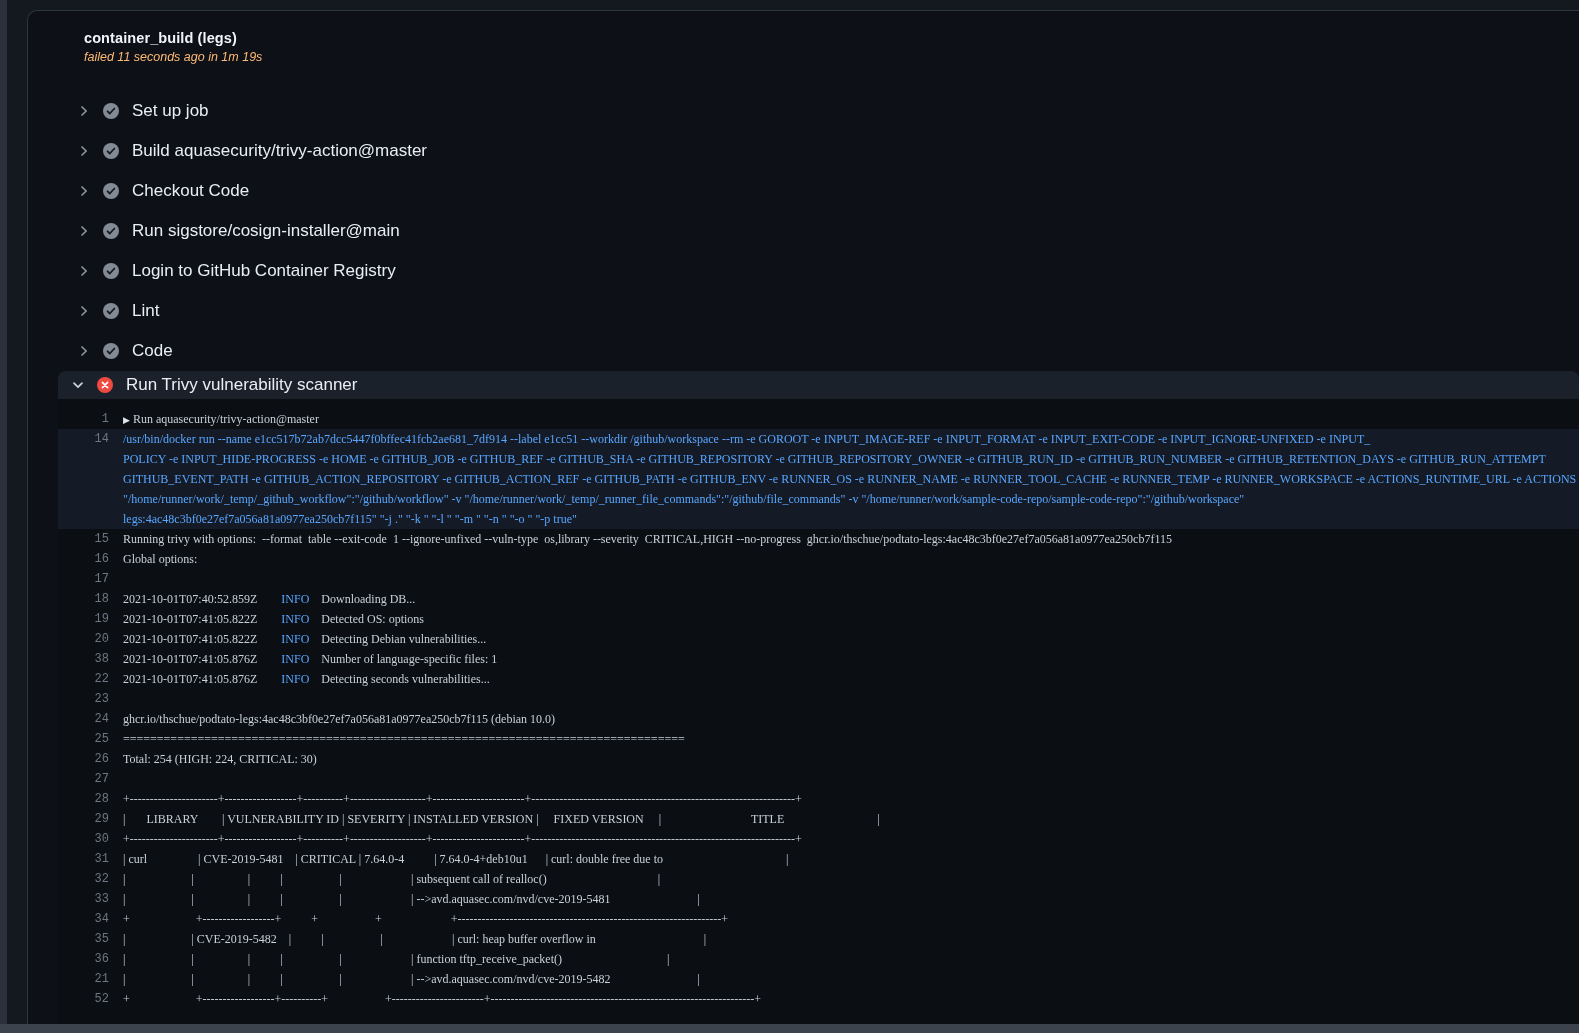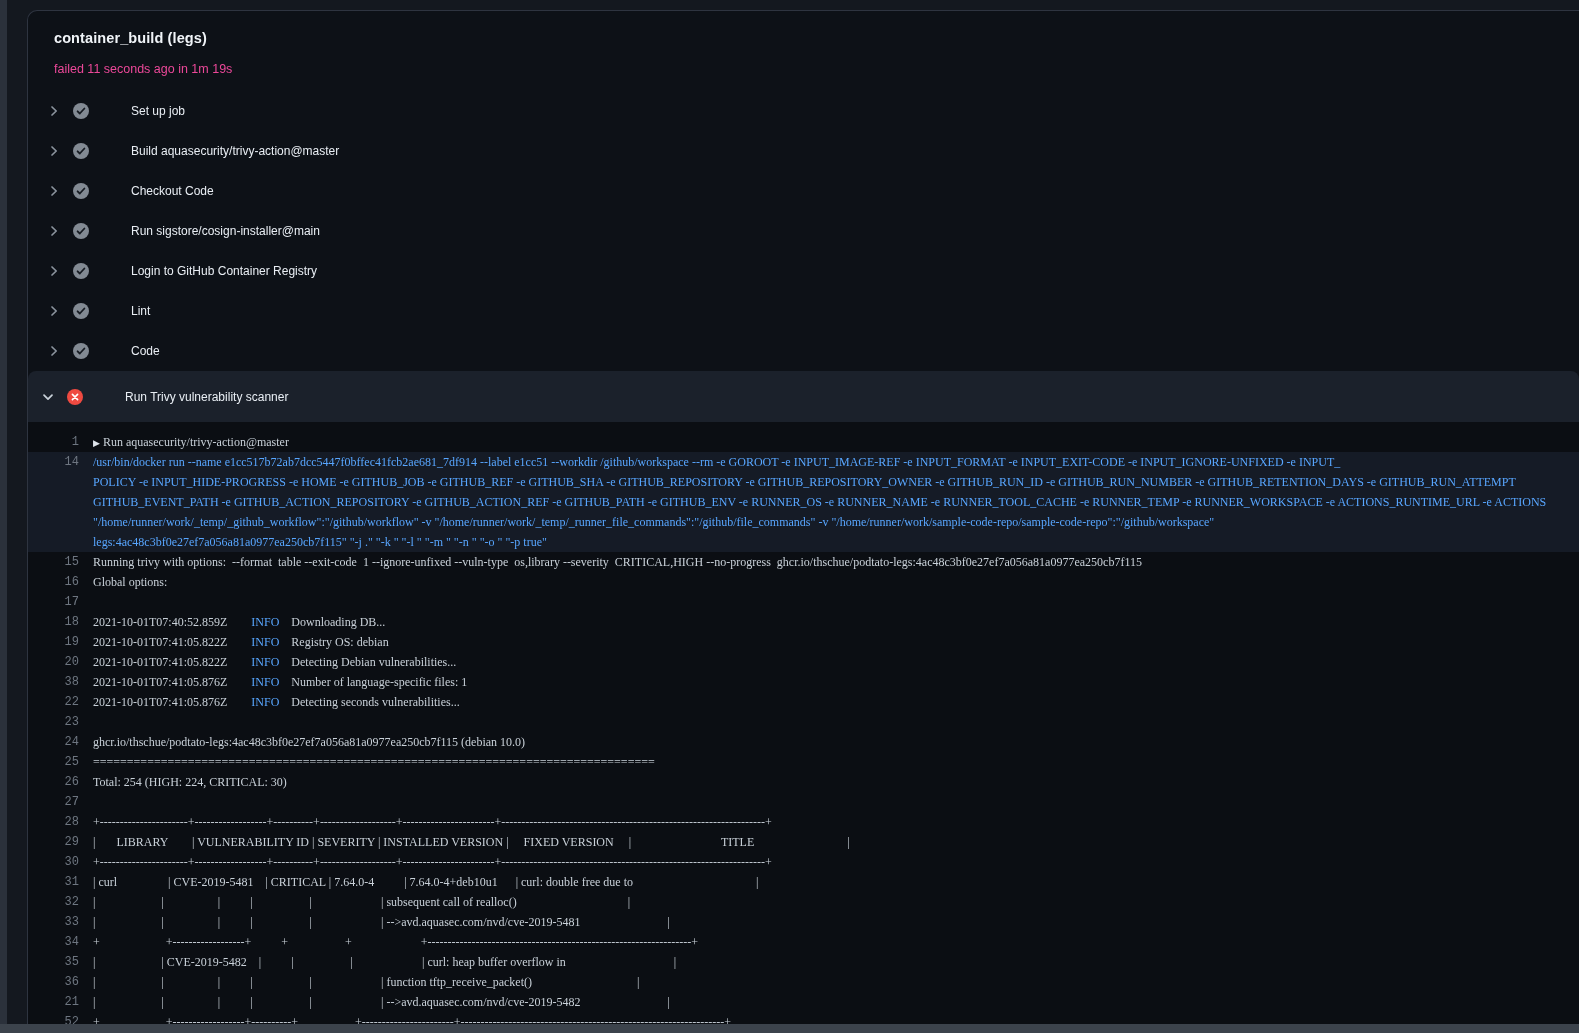--- a/index.html
+++ b/index.html
@@ -4,32 +4,32 @@
 <style>
   * { margin:0; padding:0; box-sizing:border-box; }
   html,body { width:1579px; height:1033px; overflow:hidden; }
   body { background:#14181f; font-family:"Liberation Sans",sans-serif; position:relative; }
 
   .left-strip { position:absolute; left:0; top:0; width:7px; height:1024px; background:#2b313b; }
   .bottom-strip { position:absolute; left:0; bottom:0; width:100%; height:9px; background:#3c434c; }
 
   .panel { position:absolute; left:27px; top:10px; right:0; bottom:9px;
            background:#0d1117; border-top:1px solid #2e3440; border-left:1px solid #2e3440;
-           border-top-left-radius:10px; overflow:hidden; display:flex; flex-direction:column; }
+           border-top-left-radius:10px; overflow:hidden; display:flex; flex-direction:column;padding-left:30px; }
 
   .job-header { padding:19px 24px 0 26px; height:80px; flex:none; }
   .job-title { color:#f0f4f8; font-size:14.5px; font-weight:bold; letter-spacing:.1px; }
-  .job-subtitle { color:#ec4899; font-size:12.5px; margin-top:16px; }
+  .job-subtitle { color:#fdba74; font-size:12.5px; margin-top:4px;font-style:italic; }
 
   .steps { flex:none; }
   .step-row { height:40px; display:flex; align-items:center; padding-left:18px; cursor:pointer; }
-  .step-row.expanded { height:51px; background:#1b212b; border-radius:8px 8px 0 0; padding-left:12px; }
+  .step-row.expanded { height:28px; background:#1b212b; border-radius:8px 8px 0 0; padding-left:12px; }
   .chev { width:16px; height:16px; flex:none; margin-right:11px; display:flex; align-items:center; justify-content:center; }
   .status-ic { width:16px; height:16px; flex:none; margin-right:13px; }
-  .step-label { color:#e9eef4; font-size:12px;margin-left:29px; }
+  .step-label { color:#e9eef4; font-size:17px; }
 
   .log { flex:1; background:#0b0e13; padding-top:10px;
          font-family:"Liberation Mono","DejaVu Sans Mono",monospace; font-size:12px;
          line-height:20px; overflow:hidden; }
   .log-row { display:flex; height:20px; white-space:pre; }
   .log-row.hl { background:#151b26; }
   .ln { width:51px; flex:none; text-align:right; color:#6e7681; cursor:pointer; }
   .lt { padding-left:14px; flex:none; color:#c9d1d9;font-family:Liberation Serif, serif; }
   .c-blue { color:#58a6ff; }
   .toggle { color:#dfe5ec; font-size:9px; }
@@ -146,21 +146,21 @@
       <div class="log-row"><span class="ln">1</span><span class="lt"><span class="toggle">▶</span><span> Run aquasecurity/trivy-action@master</span></span></div>
       <div class="log-row hl"><span class="ln">14</span><span class="lt c-blue">/usr/bin/docker run --name e1cc517b72ab7dcc5447f0bffec41fcb2ae681_7df914 --label e1cc51 --workdir /github/workspace --rm -e GOROOT -e INPUT_IMAGE-REF -e INPUT_FORMAT -e INPUT_EXIT-CODE -e INPUT_IGNORE-UNFIXED -e INPUT_</span></div>
       <div class="log-row hl"><span class="ln"></span><span class="lt c-blue">POLICY -e INPUT_HIDE-PROGRESS -e HOME -e GITHUB_JOB -e GITHUB_REF -e GITHUB_SHA -e GITHUB_REPOSITORY -e GITHUB_REPOSITORY_OWNER -e GITHUB_RUN_ID -e GITHUB_RUN_NUMBER -e GITHUB_RETENTION_DAYS -e GITHUB_RUN_ATTEMPT</span></div>
       <div class="log-row hl"><span class="ln"></span><span class="lt c-blue">GITHUB_EVENT_PATH -e GITHUB_ACTION_REPOSITORY -e GITHUB_ACTION_REF -e GITHUB_PATH -e GITHUB_ENV -e RUNNER_OS -e RUNNER_NAME -e RUNNER_TOOL_CACHE -e RUNNER_TEMP -e RUNNER_WORKSPACE -e ACTIONS_RUNTIME_URL -e ACTIONS</span></div>
       <div class="log-row hl"><span class="ln"></span><span class="lt c-blue">"/home/runner/work/_temp/_github_workflow":"/github/workflow" -v "/home/runner/work/_temp/_runner_file_commands":"/github/file_commands" -v "/home/runner/work/sample-code-repo/sample-code-repo":"/github/workspace"</span></div>
       <div class="log-row hl"><span class="ln"></span><span class="lt c-blue">legs:4ac48c3bf0e27ef7a056a81a0977ea250cb7f115" "-j ." "-k " "-l " "-m " "-n " "-o " "-p true"</span></div>
       <div class="log-row"><span class="ln">15</span><span class="lt">Running trivy with options:  --format  table --exit-code  1 --ignore-unfixed --vuln-type  os,library --severity  CRITICAL,HIGH --no-progress  ghcr.io/thschue/podtato-legs:4ac48c3bf0e27ef7a056a81a0977ea250cb7f115</span></div>
       <div class="log-row"><span class="ln">16</span><span class="lt">Global options: </span></div>
       <div class="log-row"><span class="ln">17</span></div>
       <div class="log-row"><span class="ln">18</span><span class="lt"><span>2021-10-01T07:40:52.859Z        </span><span class="c-blue">INFO</span><span>    Downloading DB...</span></span></div>
-      <div class="log-row"><span class="ln">19</span><span class="lt"><span>2021-10-01T07:41:05.822Z        </span><span class="c-blue">INFO</span><span>    Registry OS: debian</span></span></div>
+      <div class="log-row"><span class="ln">19</span><span class="lt"><span>2021-10-01T07:41:05.822Z        </span><span class="c-blue">INFO</span><span>    Detected OS: options</span></span></div>
       <div class="log-row"><span class="ln">20</span><span class="lt"><span>2021-10-01T07:41:05.822Z        </span><span class="c-blue">INFO</span><span>    Detecting Debian vulnerabilities...</span></span></div>
       <div class="log-row"><span class="ln">38</span><span class="lt"><span>2021-10-01T07:41:05.876Z        </span><span class="c-blue">INFO</span><span>    Number of language-specific files: 1</span></span></div>
       <div class="log-row"><span class="ln">22</span><span class="lt"><span>2021-10-01T07:41:05.876Z        </span><span class="c-blue">INFO</span><span>    Detecting seconds vulnerabilities...</span></span></div>
       <div class="log-row"><span class="ln">23</span><span class="lt"></span></div>
       <div class="log-row"><span class="ln">24</span><span class="lt">ghcr.io/thschue/podtato-legs:4ac48c3bf0e27ef7a056a81a0977ea250cb7f115 (debian 10.0)</span></div>
       <div class="log-row"><span class="ln">25</span><span class="lt">===================================================================================</span></div>
       <div class="log-row"><span class="ln">26</span><span class="lt">Total: 254 (HIGH: 224, CRITICAL: 30)</span></div>
       <div class="log-row"><span class="ln">27</span><span class="lt"></span></div>
       <div class="log-row"><span class="ln">28</span><span class="lt">+----------------------+------------------+----------+-------------------+-----------------------+------------------------------------------------------------------+</span></div>
       <div class="log-row"><span class="ln">29</span><span class="lt">|       LIBRARY        | VULNERABILITY ID | SEVERITY | INSTALLED VERSION |     FIXED VERSION     |                              TITLE                               |</span></div>

